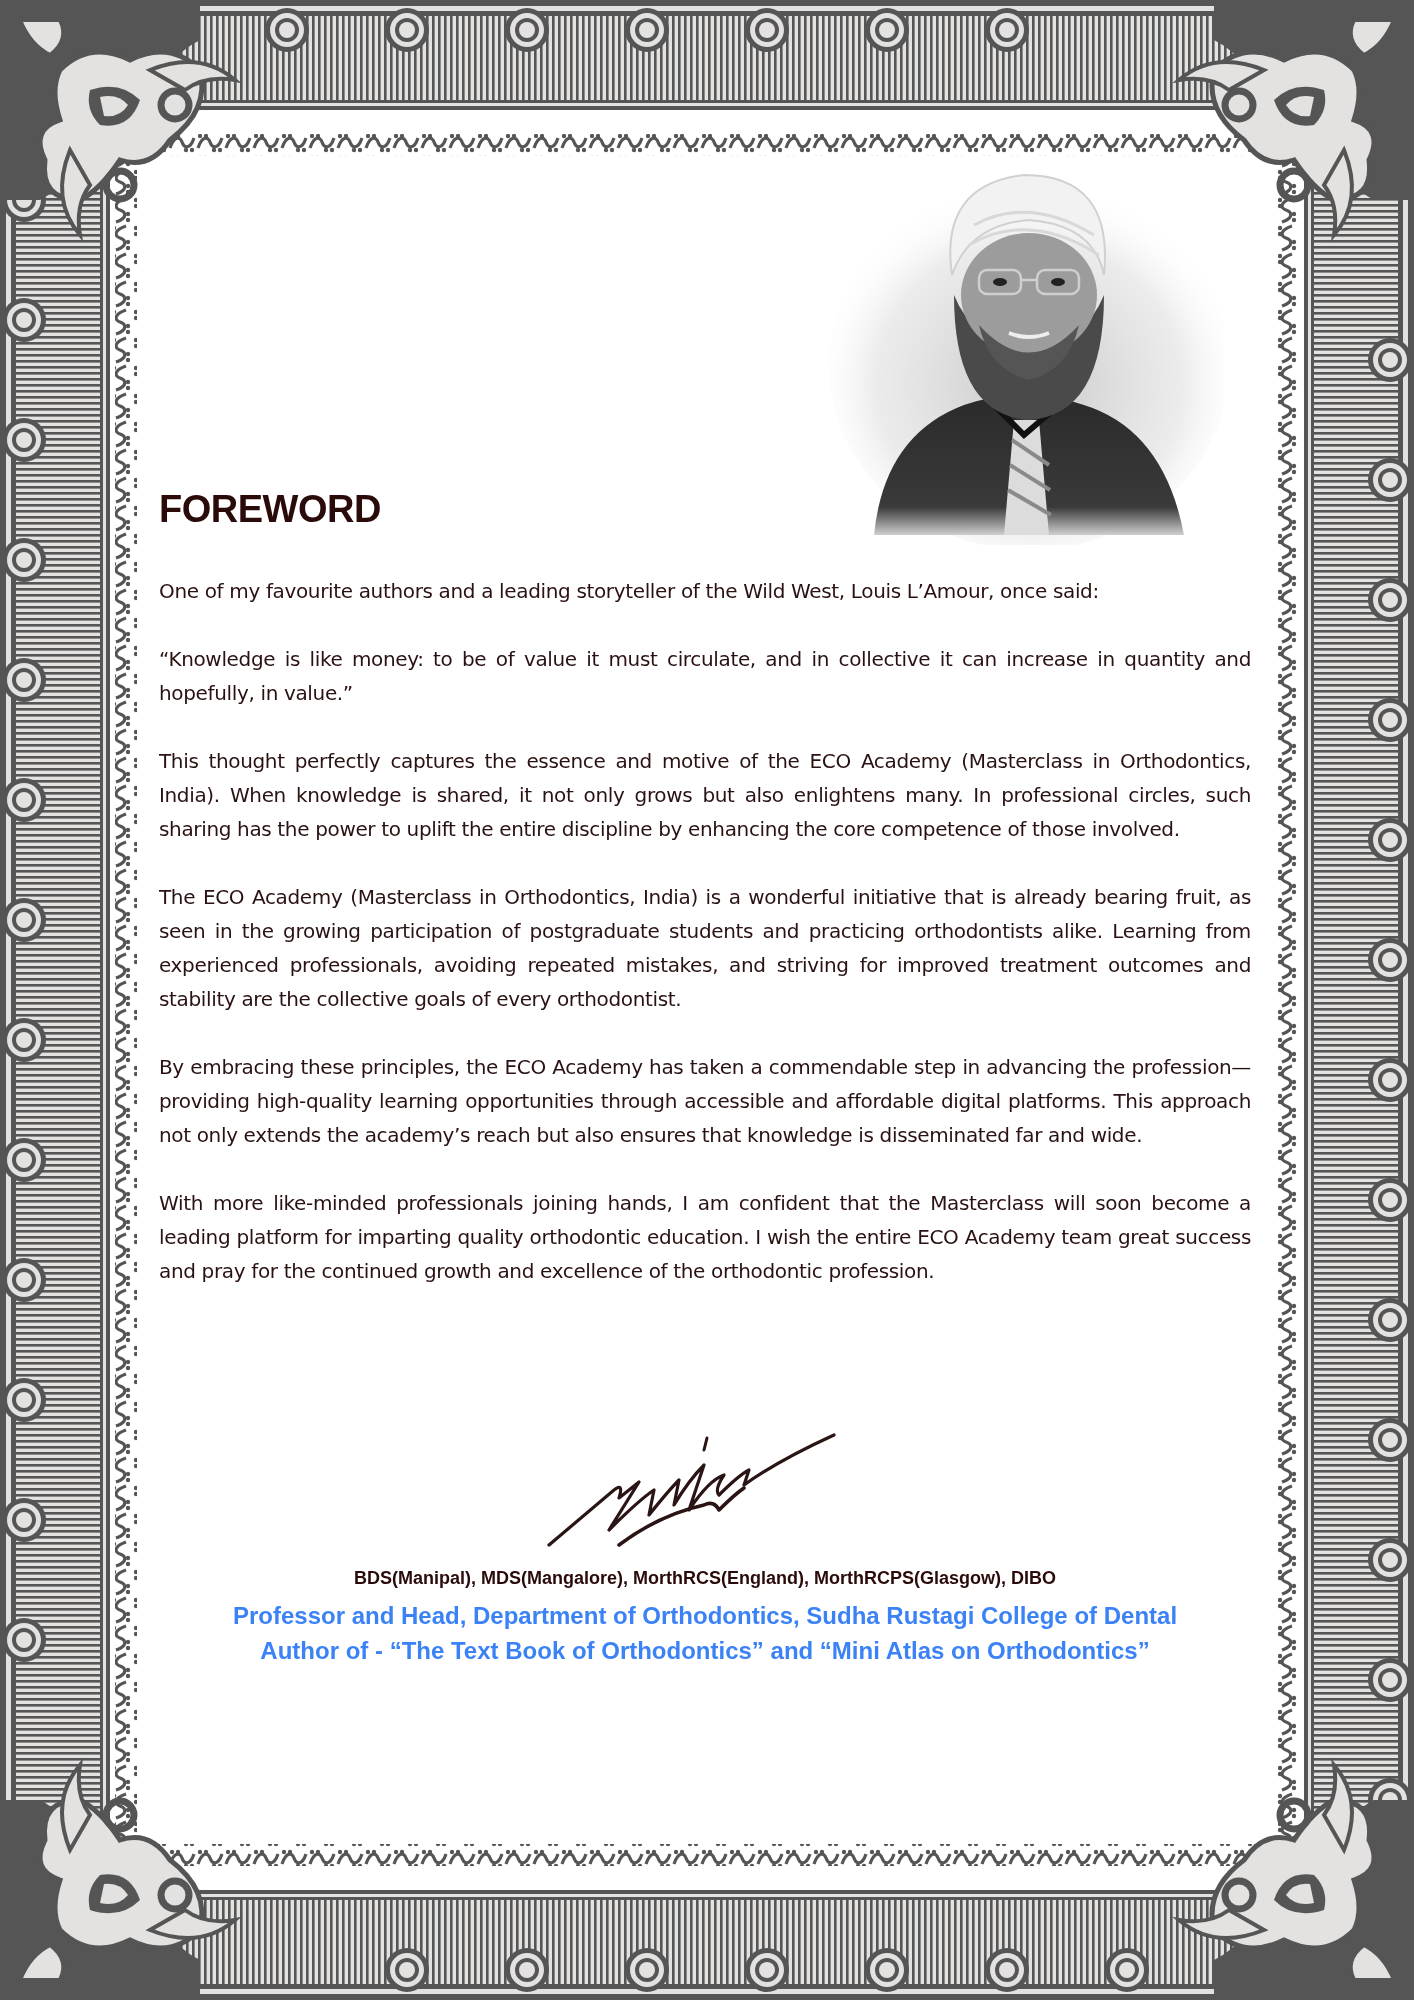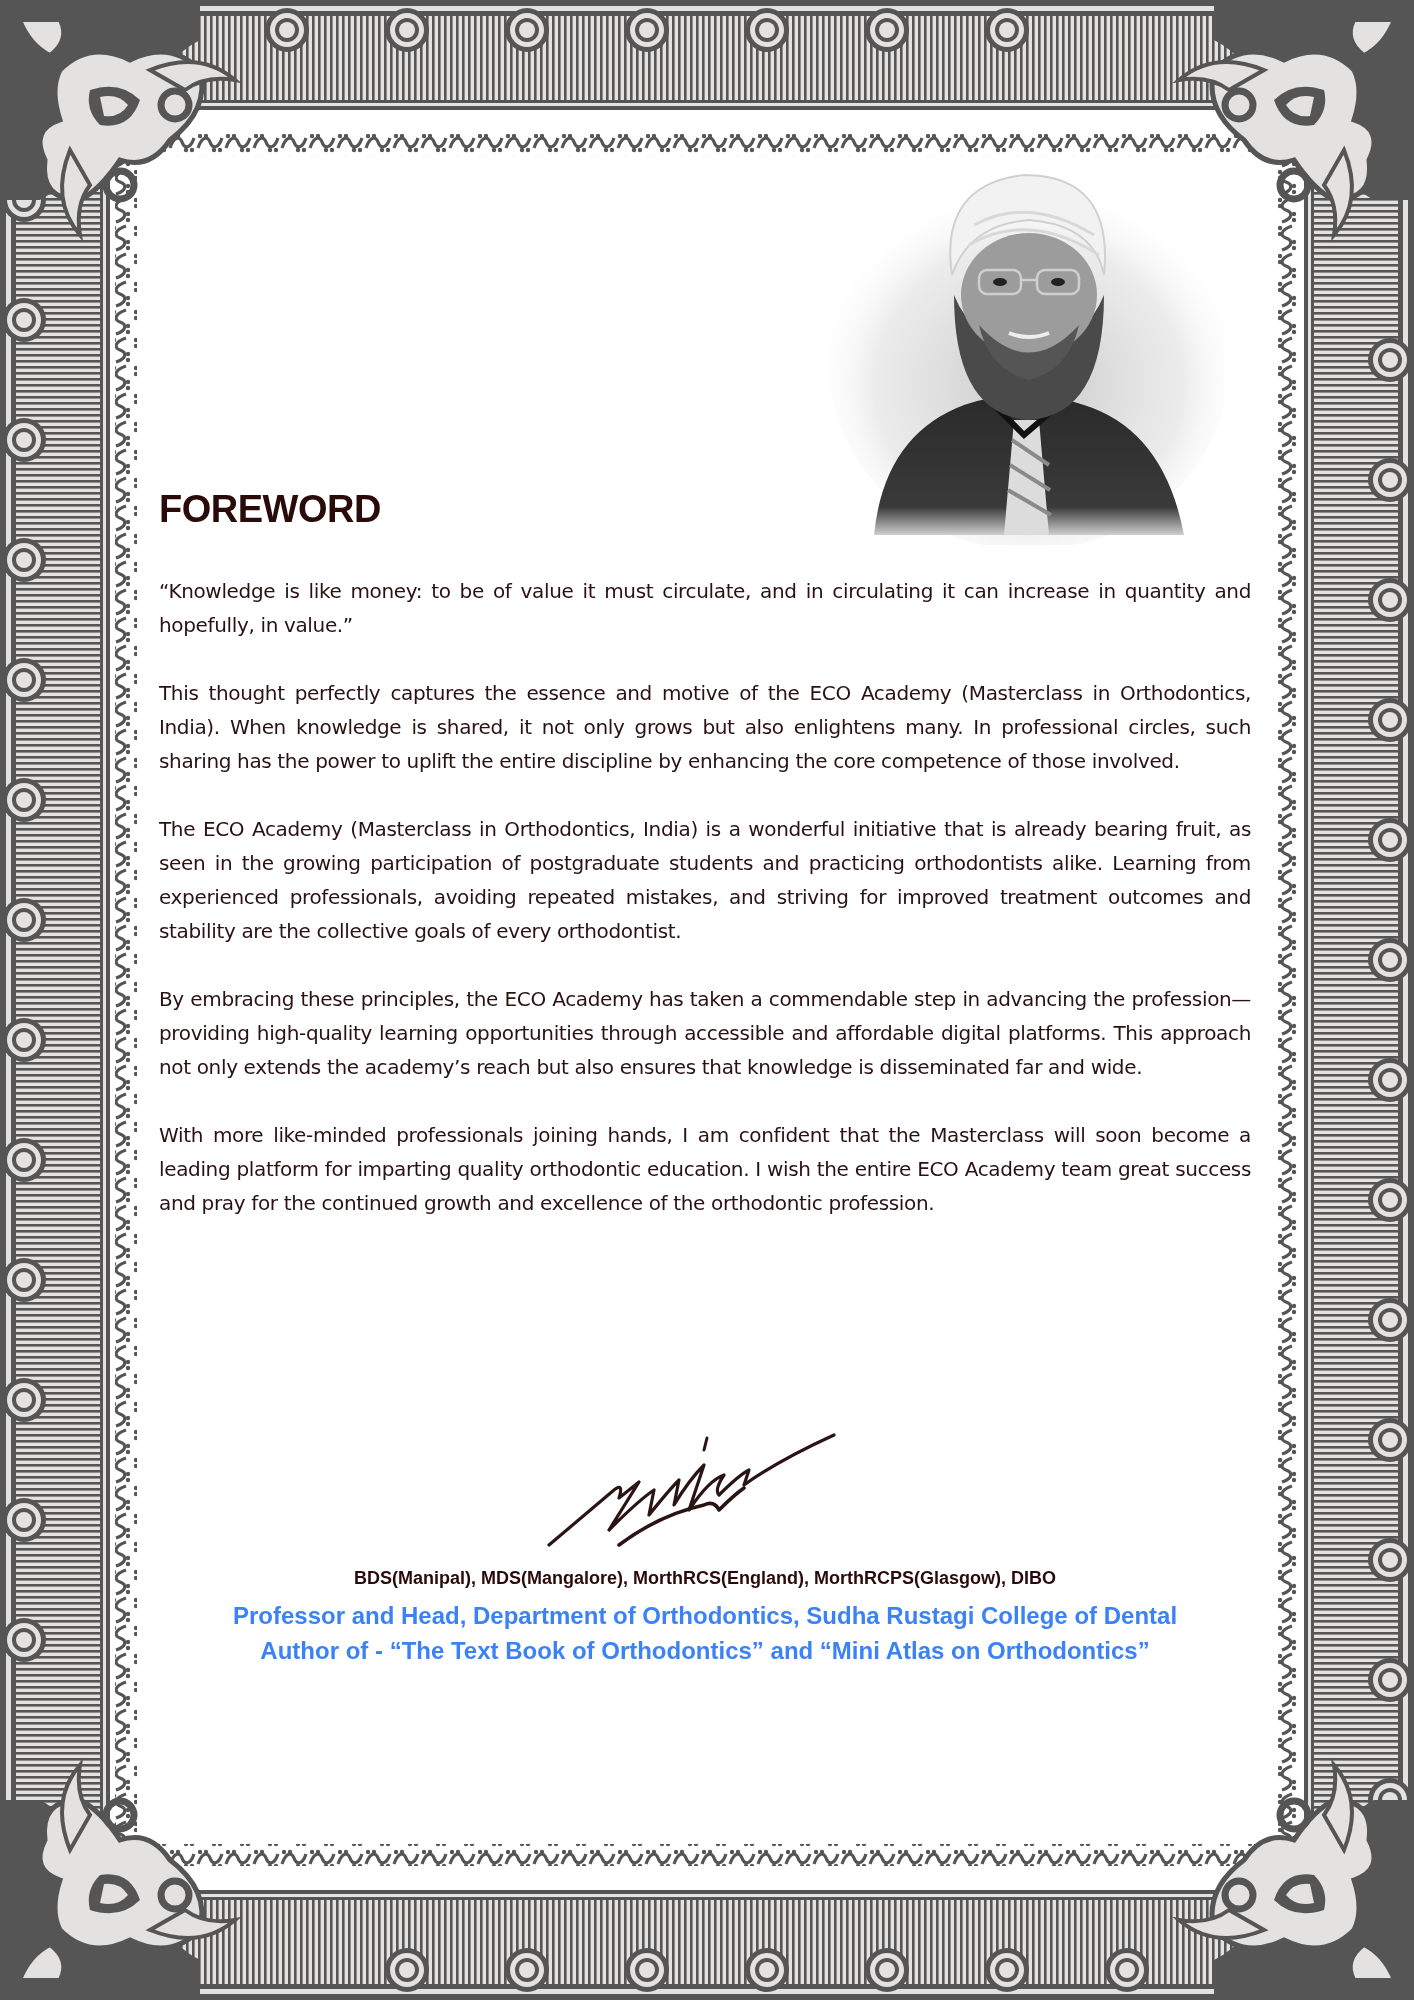--- a/index.html
+++ b/index.html
@@ -216,21 +216,22 @@
       <ellipse cx="234" cy="117" rx="7" ry="4" fill="#222"></ellipse>
 
       <path d="M128 110 Q115 20 200 10 Q290 10 280 110 Q270 60 205 55 Q145 60 128 110 Z" fill="#f2f2f2" stroke="#d0d0d0" stroke-width="2"></path>
       <path d="M150 60 Q205 30 270 70 M145 80 Q205 45 275 90" stroke="#d8d8d8" stroke-width="3" fill="none"></path>
     </svg>
   </div>
 
   <h1 class="heading">FOREWORD</h1>
 
   <div class="body-text">
-    <p>“Knowledge is like money: to be of value it must circulate, and in circulating it can increase in quantity and hopefully, in value.”</p>
+    <p class="left">One of my favourite authors and a leading storyteller of the Wild West, Louis L’Amour, once said:</p>
+    <p>“Knowledge is like money: to be of value it must circulate, and in collective it can increase in quantity and hopefully, in value.”</p>
     <p>This thought perfectly captures the essence and motive of the ECO Academy (Masterclass in Orthodontics, India). When knowledge is shared, it not only grows but also enlightens many. In professional circles, such sharing has the power to uplift the entire discipline by enhancing the core competence of those involved.</p>
     <p>The ECO Academy (Masterclass in Orthodontics, India) is a wonderful initiative that is already bearing fruit, as seen in the growing participation of postgraduate students and practicing orthodontists alike. Learning from experienced professionals, avoiding repeated mistakes, and striving for improved treatment outcomes and stability are the collective goals of every orthodontist.</p>
     <p>By embracing these principles, the ECO Academy has taken a commendable step in advancing the profession—providing high-quality learning opportunities through accessible and affordable digital platforms. This approach not only extends the academy’s reach but also ensures that knowledge is disseminated far and wide.</p>
     <p>With more like-minded professionals joining hands, I am confident that the Masterclass will soon become a leading platform for imparting quality orthodontic education. I wish the entire ECO Academy team great success and pray for the continued growth and excellence of the orthodontic profession.</p>
   </div>
 
   <div class="signature">
     <svg width="320" height="130" viewBox="0 0 320 130" xmlns="http://www.w3.org/2000/svg">
       <g fill="none" stroke="#2a1414" stroke-linecap="round" stroke-linejoin="round">
         <path d="M10 125 L75 70 Q85 62 80 78 Q90 70 100 62 L70 110 Q100 80 115 70 L110 95 Q130 70 140 60 L135 85 Q150 60 165 45 L150 90 Q170 60 185 55 Q175 70 180 75 Q200 55 210 50 L205 65 Q240 40 295 15" stroke-width="3.2"></path>

